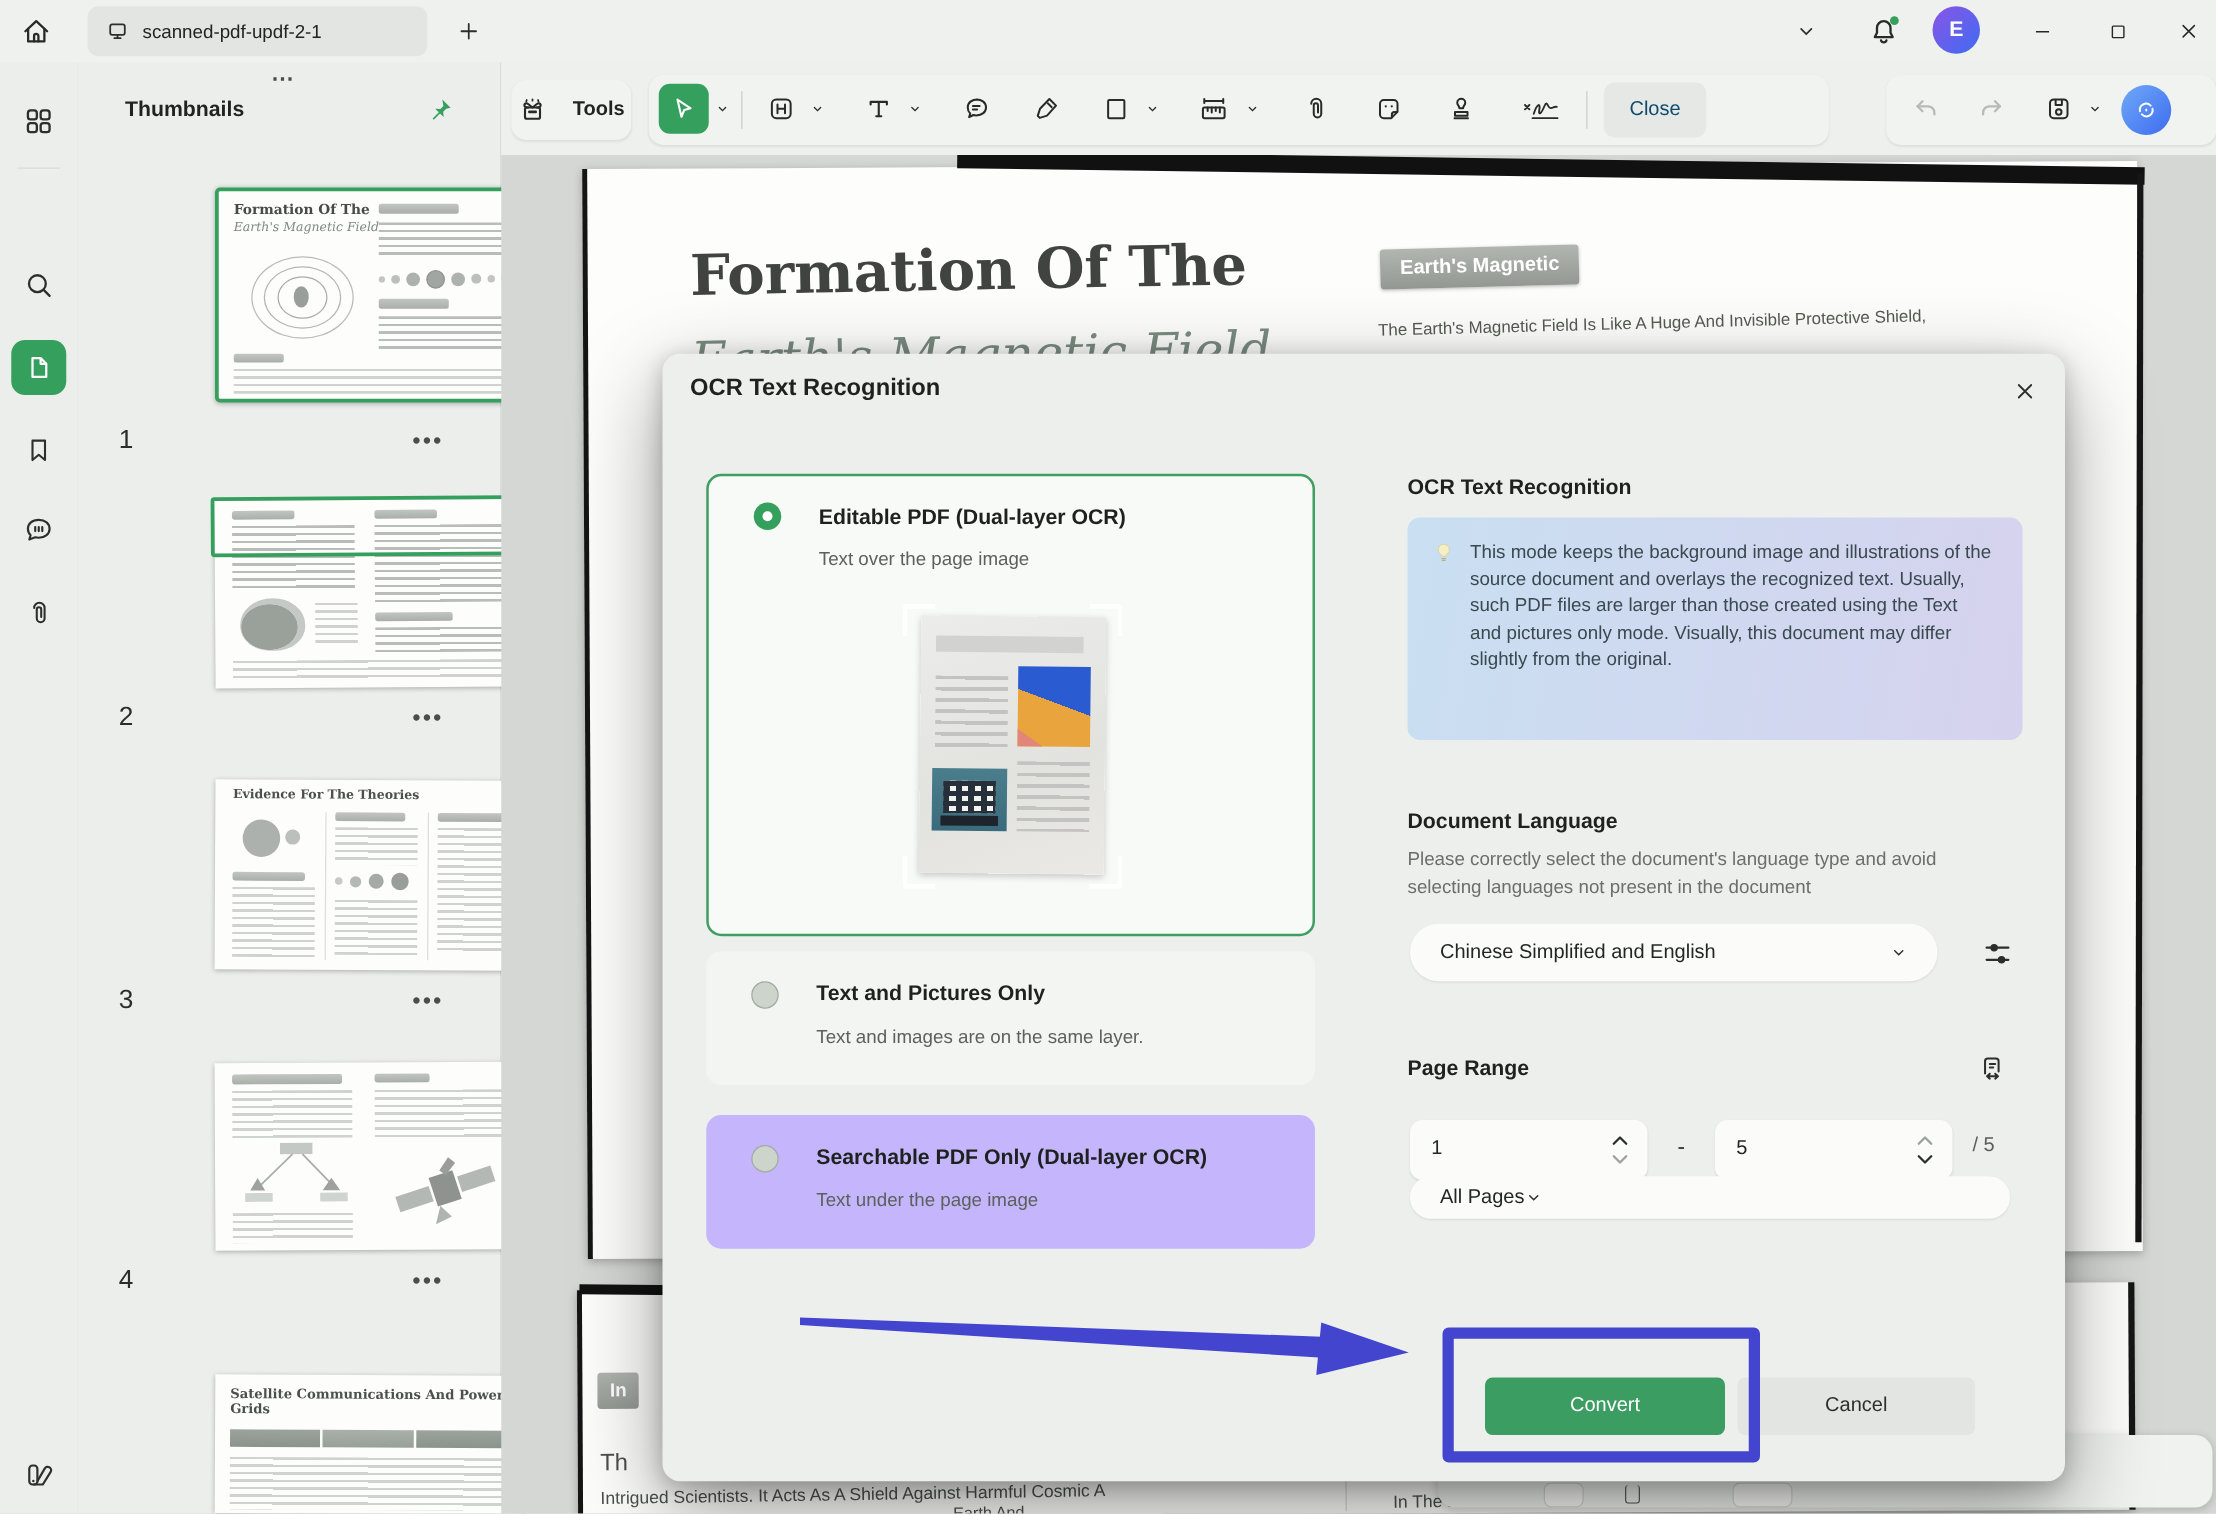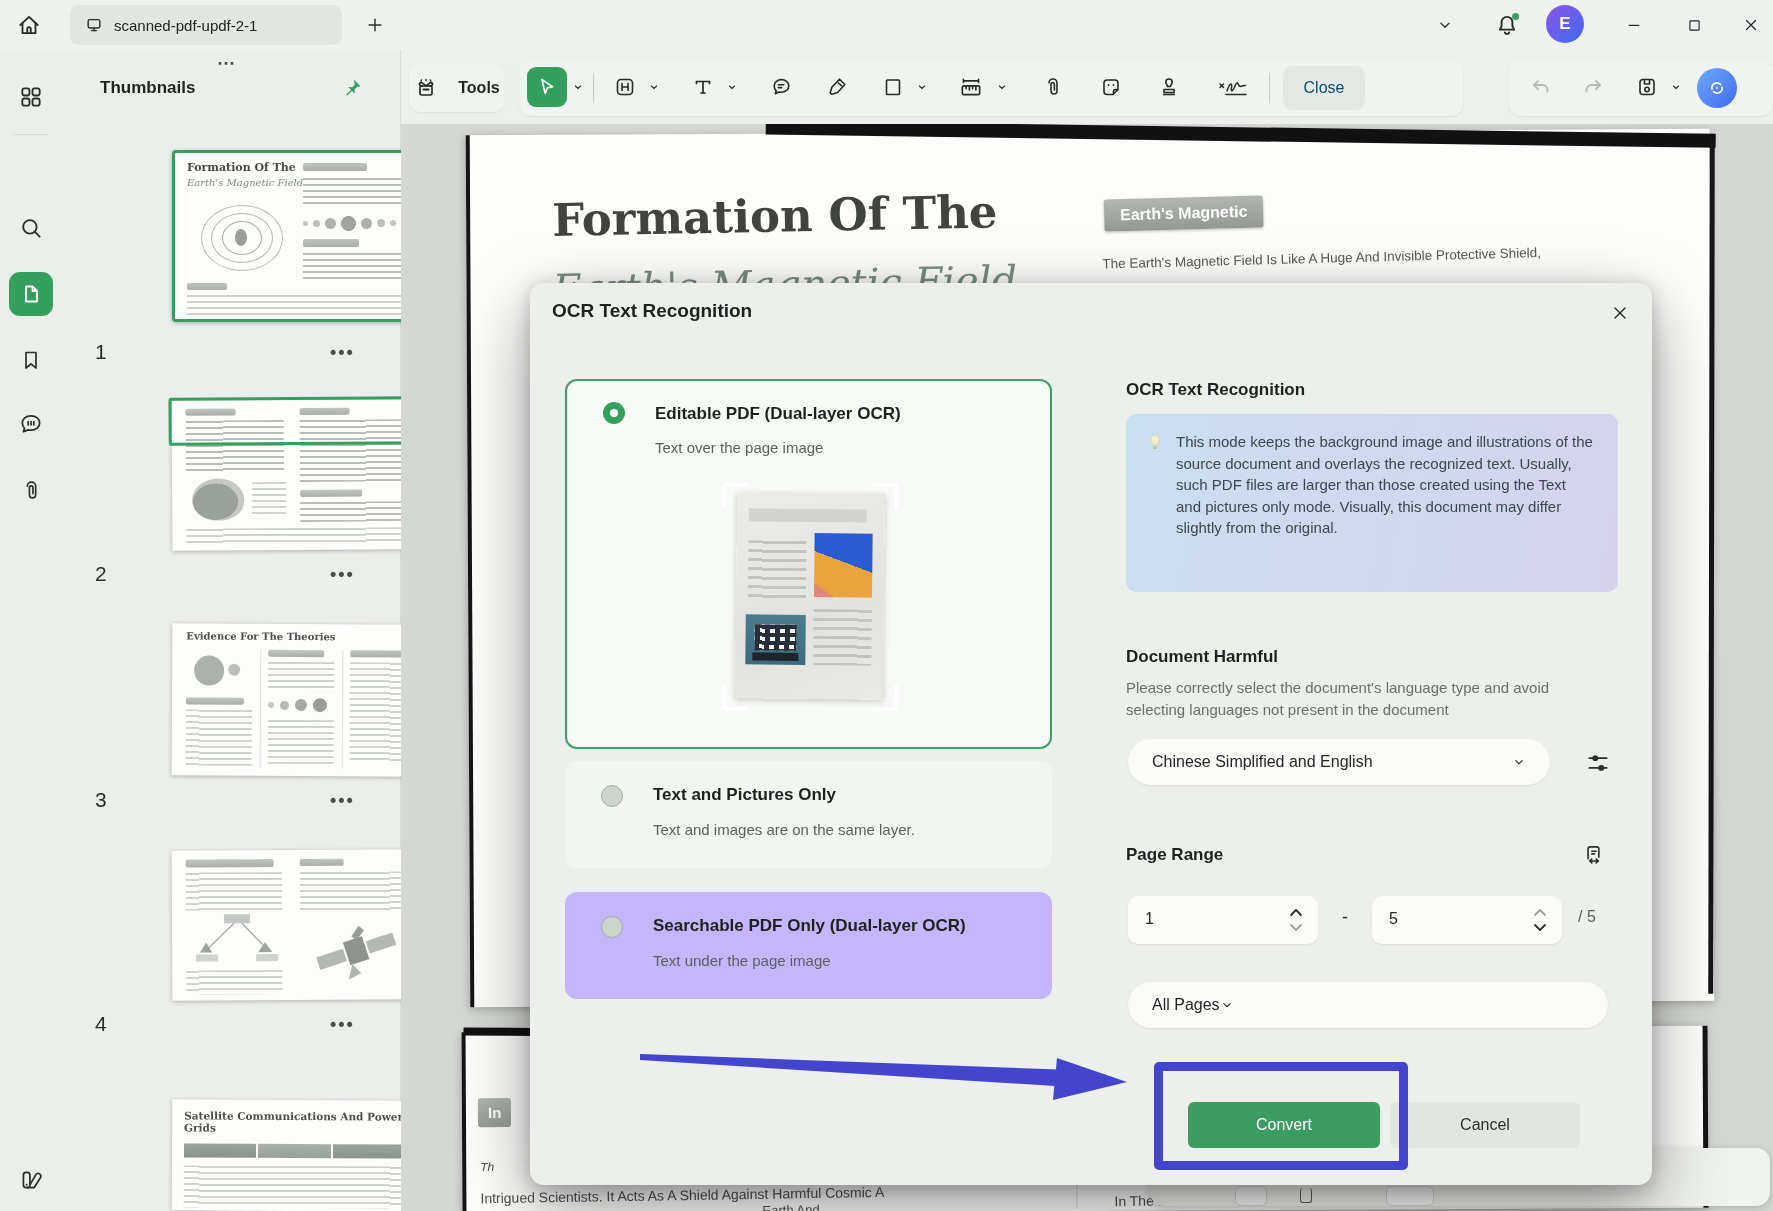--- a/index.html
+++ b/index.html
@@ -487,21 +487,21 @@
       <div class="abs serif" style="left:86px;top:128px;font-size:40px;font-style:italic;color:#7a8c80;transform:rotate(-.8deg);">Earth's Magnetic Field</div>
       <div class="abs" style="left:638px;top:66px;padding:7px 16px;background:linear-gradient(180deg,#b2b6b1,#949893);border-radius:3px;color:#fff;font-size:16px;font-weight:bold;transform:rotate(-1.2deg);box-shadow:0 1px 3px rgba(0,0,0,.25);">Earth's Magnetic</div>
       <div class="abs" style="left:636px;top:120px;font-size:13.5px;color:#565a51;transform:rotate(-1.2deg);">The Earth's Magnetic Field Is Like A Huge And Invisible Protective Shield,</div>
     </div>
 
     <div class="abs" style="left:61px;top:905px;width:1244px;height:182px;background:#fdfdfc;transform:rotate(-.3deg);box-shadow:0 2px 8px rgba(0,0,0,.25);">
       <div class="abs" style="left:0;top:0;width:4px;height:100%;background:#151515;"></div>
       <div class="abs" style="left:2px;top:-3px;width:260px;height:8px;background:#111;transform:rotate(.8deg);"></div>
       <div class="abs" style="right:-2px;top:0;width:5px;height:100%;background:#161616;"></div>
       <div class="abs" style="left:16px;top:66px;padding:6px 10px;background:linear-gradient(180deg,#b0b4af,#969a95);border-radius:3px;color:#fff;font-size:15px;font-weight:bold;">In</div>
-      <div class="abs" style="left:18px;top:128px;font-size:12px;color:#4c504b;font-style:italic;">Th</div>
+      <div class="abs" style="left:18px;top:128px;font-size:19px;color:#4c504b;">Th</div>
       <div class="abs" style="left:18px;top:156px;font-size:14px;color:#4c504b;white-space:nowrap;transform:rotate(-.6deg);">Intrigued Scientists. It Acts As A Shield Against Harmful Cosmic A</div>
       <div class="abs" style="left:300px;top:172px;font-size:13px;color:#4c504b;transform:rotate(-.6deg);">Earth And</div>
       <div class="abs" style="left:614px;top:60px;width:1px;height:120px;background:#d8d8d6;"></div>
       <div class="abs" style="left:652px;top:164px;font-size:14px;color:#4c504b;transform:rotate(-.6deg);">In The Ear...</div>
     </div>
 
     <div class="abs" style="left:749px;top:1024px;width:620px;height:58px;background:#f0f2ef;border-radius:14px;box-shadow:0 2px 8px rgba(0,0,0,.18);z-index:5;">
       <div class="abs" style="left:85px;top:38px;width:30px;height:18px;border-radius:6px;background:#fafbf9;border:1px solid #d4d7d3;"></div>
       <div class="abs" style="left:150px;top:40px;width:10px;height:14px;border-radius:3px;border:1.5px solid #5b605b;border-top:none;"></div>
       <div class="abs" style="left:236px;top:38px;width:46px;height:18px;border-radius:6px;background:#fafbf9;border:1px solid #d4d7d3;"></div>
@@ -561,21 +561,21 @@
     <div class="abs" style="left:596px;top:131px;width:492px;height:178px;border-radius:10px;background:linear-gradient(100deg,#c9dff2 0%,#d6d2ee 100%);">
       <span class="abs" style="left:20px;top:19px;">
         <svg width="18" height="18" viewBox="0 0 24 24">
           <path d="M12 3a6 6 0 0 1 3.5 10.9c-.8.6-1 1.4-1 2.1h-5c0-.7-.2-1.5-1-2.1A6 6 0 0 1 12 3Z" fill="#f5efc8" stroke="#d9cf9a" stroke-width="1"></path>
           <path d="M10 18.5h4M10.5 20.5h3" stroke="#b9b089" stroke-width="1.3" fill="none" stroke-linecap="round"></path>
         </svg>
       </span>
       <div class="abs" style="left:50px;top:17px;width:418px;font-size:15px;line-height:21.5px;color:#39494f;">This mode keeps the background image and illustrations of the source document and overlays the recognized text. Usually, such PDF files are larger than those created using the Text and pictures only mode. Visually, this document may differ slightly from the original.</div>
     </div>
 
-    <div class="abs" style="left:596px;top:364px;font-size:17px;font-weight:bold;color:#1e221f;">Document Harmful</div>
+    <div class="abs" style="left:596px;top:364px;font-size:17px;font-weight:bold;color:#1e221f;">Document Language</div>
     <div class="abs" style="left:596px;top:394px;width:480px;font-size:15px;line-height:22px;color:#6a6f6a;">Please correctly select the document's language type and avoid selecting languages not present in the document</div>
 
     <div class="abs pill flex" style="left:598px;top:456px;width:422px;height:46px;padding:0 24px;box-sizing:border-box;justify-content:space-between;">
       <span style="font-size:16px;color:#23282.4;color:#23282:4;color:#23282;">Chinese Simplified and English</span>
       <span>
         <svg width="14" height="14" viewBox="0 0 24 24" fill="none" stroke="#2a2f2b" stroke-width="2" stroke-linecap="round">
             <path d="M6.5 9.5 12 15l5.5-5.5"></path>
           </svg>
       </span>
     </div>
@@ -614,21 +614,21 @@
       <span class="abs" style="left:17px;top:14px;font-size:16px;color:#23272;">5</span>
       <span class="abs" style="right:14px;top:7px;">
         <svg width="16" height="34" viewBox="0 0 16 34" fill="none" stroke-linecap="round" stroke-linejoin="round">
           <path d="M3 12l5-5 5 5" stroke="#9aa09a" stroke-width="1.8"></path>
             <path d="M3 22l5 5 5-5" stroke="#2a2f2b" stroke-width="1.8"></path>
         </svg>
       </span>
     </div>
     <div class="abs" style="left:1048px;top:625px;font-size:16px;color:#595e59;">/ 5</div>
 
-    <div class="abs pill flex" style="left:598px;top:699px;width:480px;height:46px;padding:0 24px;box-sizing:border-box;">
+    <div class="abs pill flex" style="left:598px;top:658px;width:480px;height:34px;padding:0 24px;box-sizing:border-box;">
       <span style="font-size:16px;color:#23282;">All Pages</span>
       <span>
         <svg width="14" height="14" viewBox="0 0 24 24" fill="none" stroke="#2a2f2b" stroke-width="2" stroke-linecap="round">
             <path d="M6.5 9.5 12 15l5.5-5.5"></path>
           </svg>
       </span>
     </div>
 
     <div class="abs btn" style="left:658px;top:819px;width:192px;height:46px;background:#3c9d62;color:#fff;">
       <span>Convert</span>

